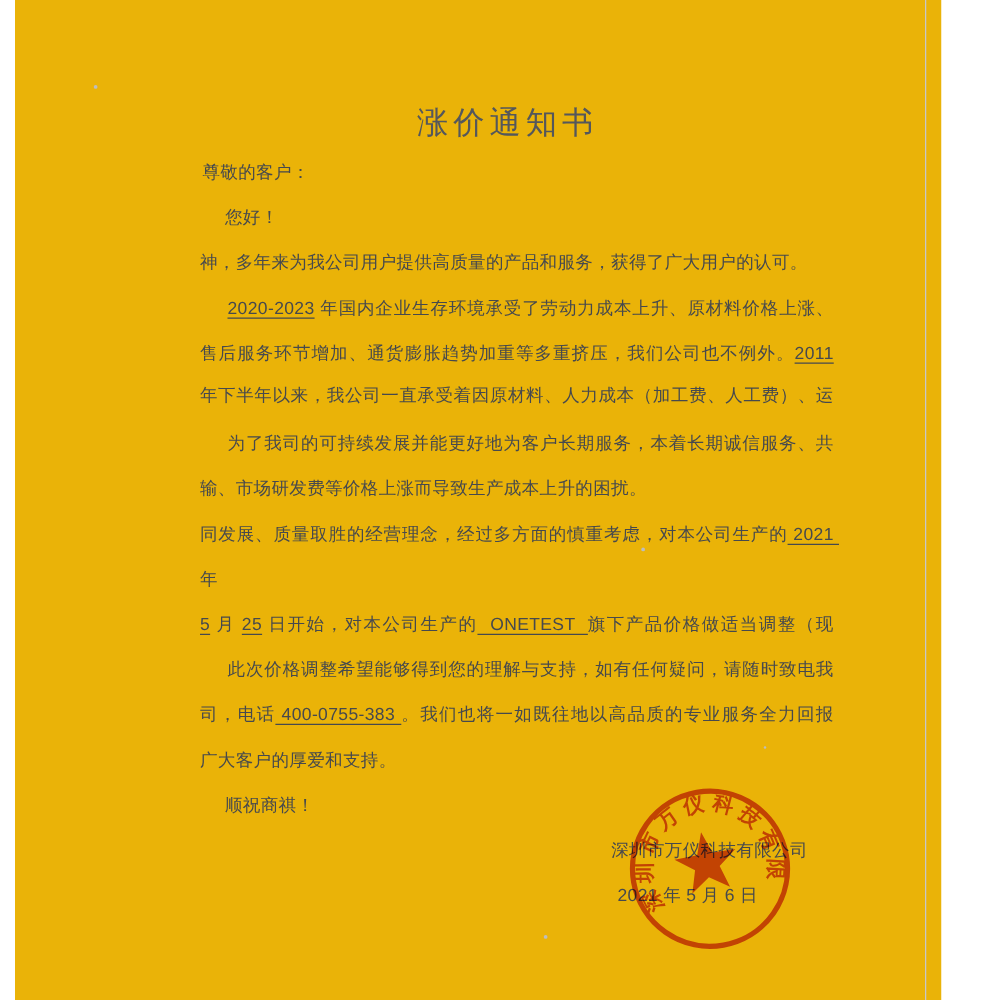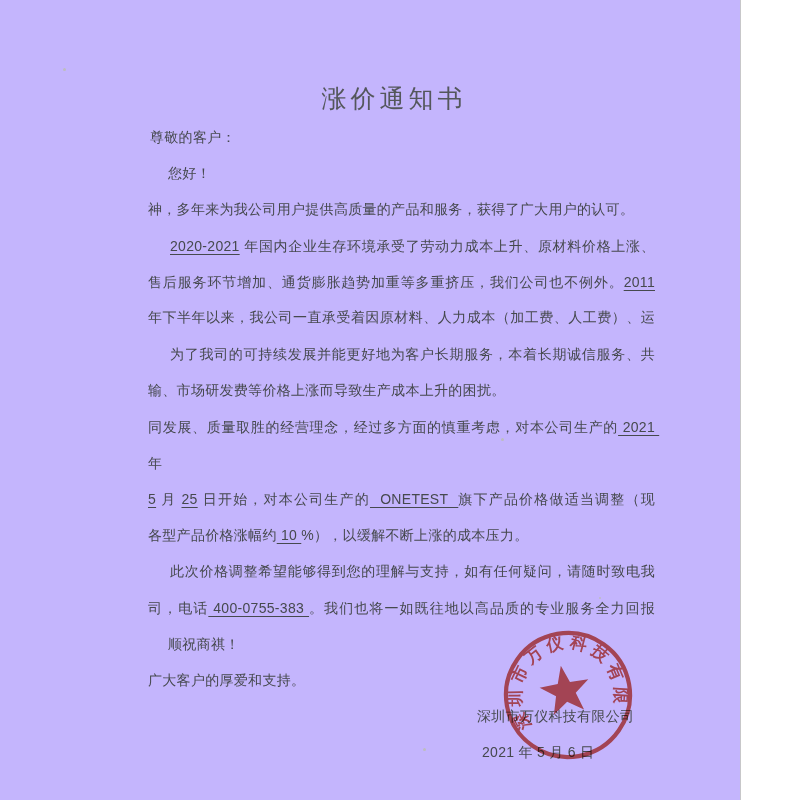--- a/index.html
+++ b/index.html
@@ -6,23 +6,23 @@
     margin: 0;
     padding: 0;
     width: 800px;
     height: 800px;
     background: #ffffff;
     font-family: "Liberation Sans", sans-serif;
     overflow: hidden;
   }
   .paper {
     position: absolute;
-    left: 0; top: 0;
+    left: 12px; top: 0;
     width: 741px; height: 800px;
-    background: #c4b5fd;
+    background: #eab308;
   }
   .scan-edge {
     position: absolute;
     left: 740px; top: 0;
     width: 1px; height: 800px;
     background: #c7c7c9;
   }
   .title {
     position: absolute;
     left: 148px; top: 84px;
@@ -71,32 +71,31 @@
 </head>
 <body>
 
 <div class="paper">
   <div class="title">涨价通知书</div>
 
   <div class="body-lines">
       <div class="line" style="margin-left: 2px;"><span>尊敬的客户：</span></div>
       <div class="line" style="margin-left: 20px;"><span>您好！</span></div>
       <div class="line" style="margin-left: 0px;"><span>神，多年来为我公司用户提供高质量的产品和服务，获得了广大用户的认可。</span></div>
-      <div class="line j" style="margin-left: 22px; width: 485px;"><span class="u">2020-2021</span><span> 年国内企业生存环境承受了劳动力成本上升、原材料价格上涨、</span></div>
+      <div class="line j" style="margin-left: 22px; width: 485px;"><span class="u">2020-2023</span><span> 年国内企业生存环境承受了劳动力成本上升、原材料价格上涨、</span></div>
       <div class="line j" style="margin-left: 0px; width: 507px;"><span>售后服务环节增加、通货膨胀趋势加重等多重挤压，我们公司也不例外。</span><span class="u">2011</span></div>
       <div class="line j" style="margin-left: 0px; width: 507px; font-family: Liberation Mono, monospace;"><span>年下半年以来，我公司一直承受着因原材料、人力成本（加工费、人工费）、运</span></div>
       <div class="line j" style="margin-left: 22px; width: 485px;"><span>为了我司的可持续发展并能更好地为客户长期服务，本着长期诚信服务、共</span></div>
       <div class="line" style="margin-left: 0px;"><span>输、市场研发费等价格上涨而导致生产成本上升的困扰。</span></div>
       <div class="line j" style="margin-left: 0px; width: 507px;"><span>同发展、质量取胜的经营理念，经过多方面的慎重考虑，对本公司生产的</span><span class="u"> 2021 </span><span>年</span></div>
       <div class="line j" style="margin-left: 0px; width: 507px;"><span class="u">5</span><span> 月 </span><span class="u">25</span><span> 日开始，对本公司生产的</span><span class="u">  ONETEST  </span><span>旗下产品价格做适当调整（现</span></div>
-      <div class="line" style="margin-left: 0px;"><span>各型产品价格涨幅约</span><span class="u"> 10 </span><span>%），以缓解不断上涨的成本压力。</span></div>
       <div class="line j" style="margin-left: 22px; width: 485px;"><span>此次价格调整希望能够得到您的理解与支持，如有任何疑问，请随时致电我</span></div>
       <div class="line j" style="margin-left: 0px; width: 507px;"><span>司，电话</span><span class="u"> 400-0755-383 </span><span>。我们也将一如既往地以高品质的专业服务全力回报</span></div>
+      <div class="line" style="margin-left: 0px;"><span>广大客户的厚爱和支持。</span></div>
       <div class="line" style="margin-left: 20px;"><span>顺祝商祺！</span></div>
-      <div class="line" style="margin-left: 0px;"><span>广大客户的厚爱和支持。</span></div>
       <div class="line" style="margin-left: 329px;"><span>深圳市万仪科技有限公司</span></div>
       <div class="line" style="margin-left: 334px;"><span>2021 年 5 月 6 日</span></div>
     </div>
 <div class="speck" style="left: 63px; top: 68px; width: 3px; height: 3px;"></div>
     <div class="speck" style="left: 501px; top: 438px; width: 3px; height: 3px;"></div>
     <div class="speck" style="left: 423px; top: 748px; width: 3px; height: 3px;"></div>
     <div class="speck" style="left: 599px; top: 597px; width: 2px; height: 2px;"></div>
   </div>
 
 <svg class="seal" width="160" height="160" viewBox="0 0 160 160">

